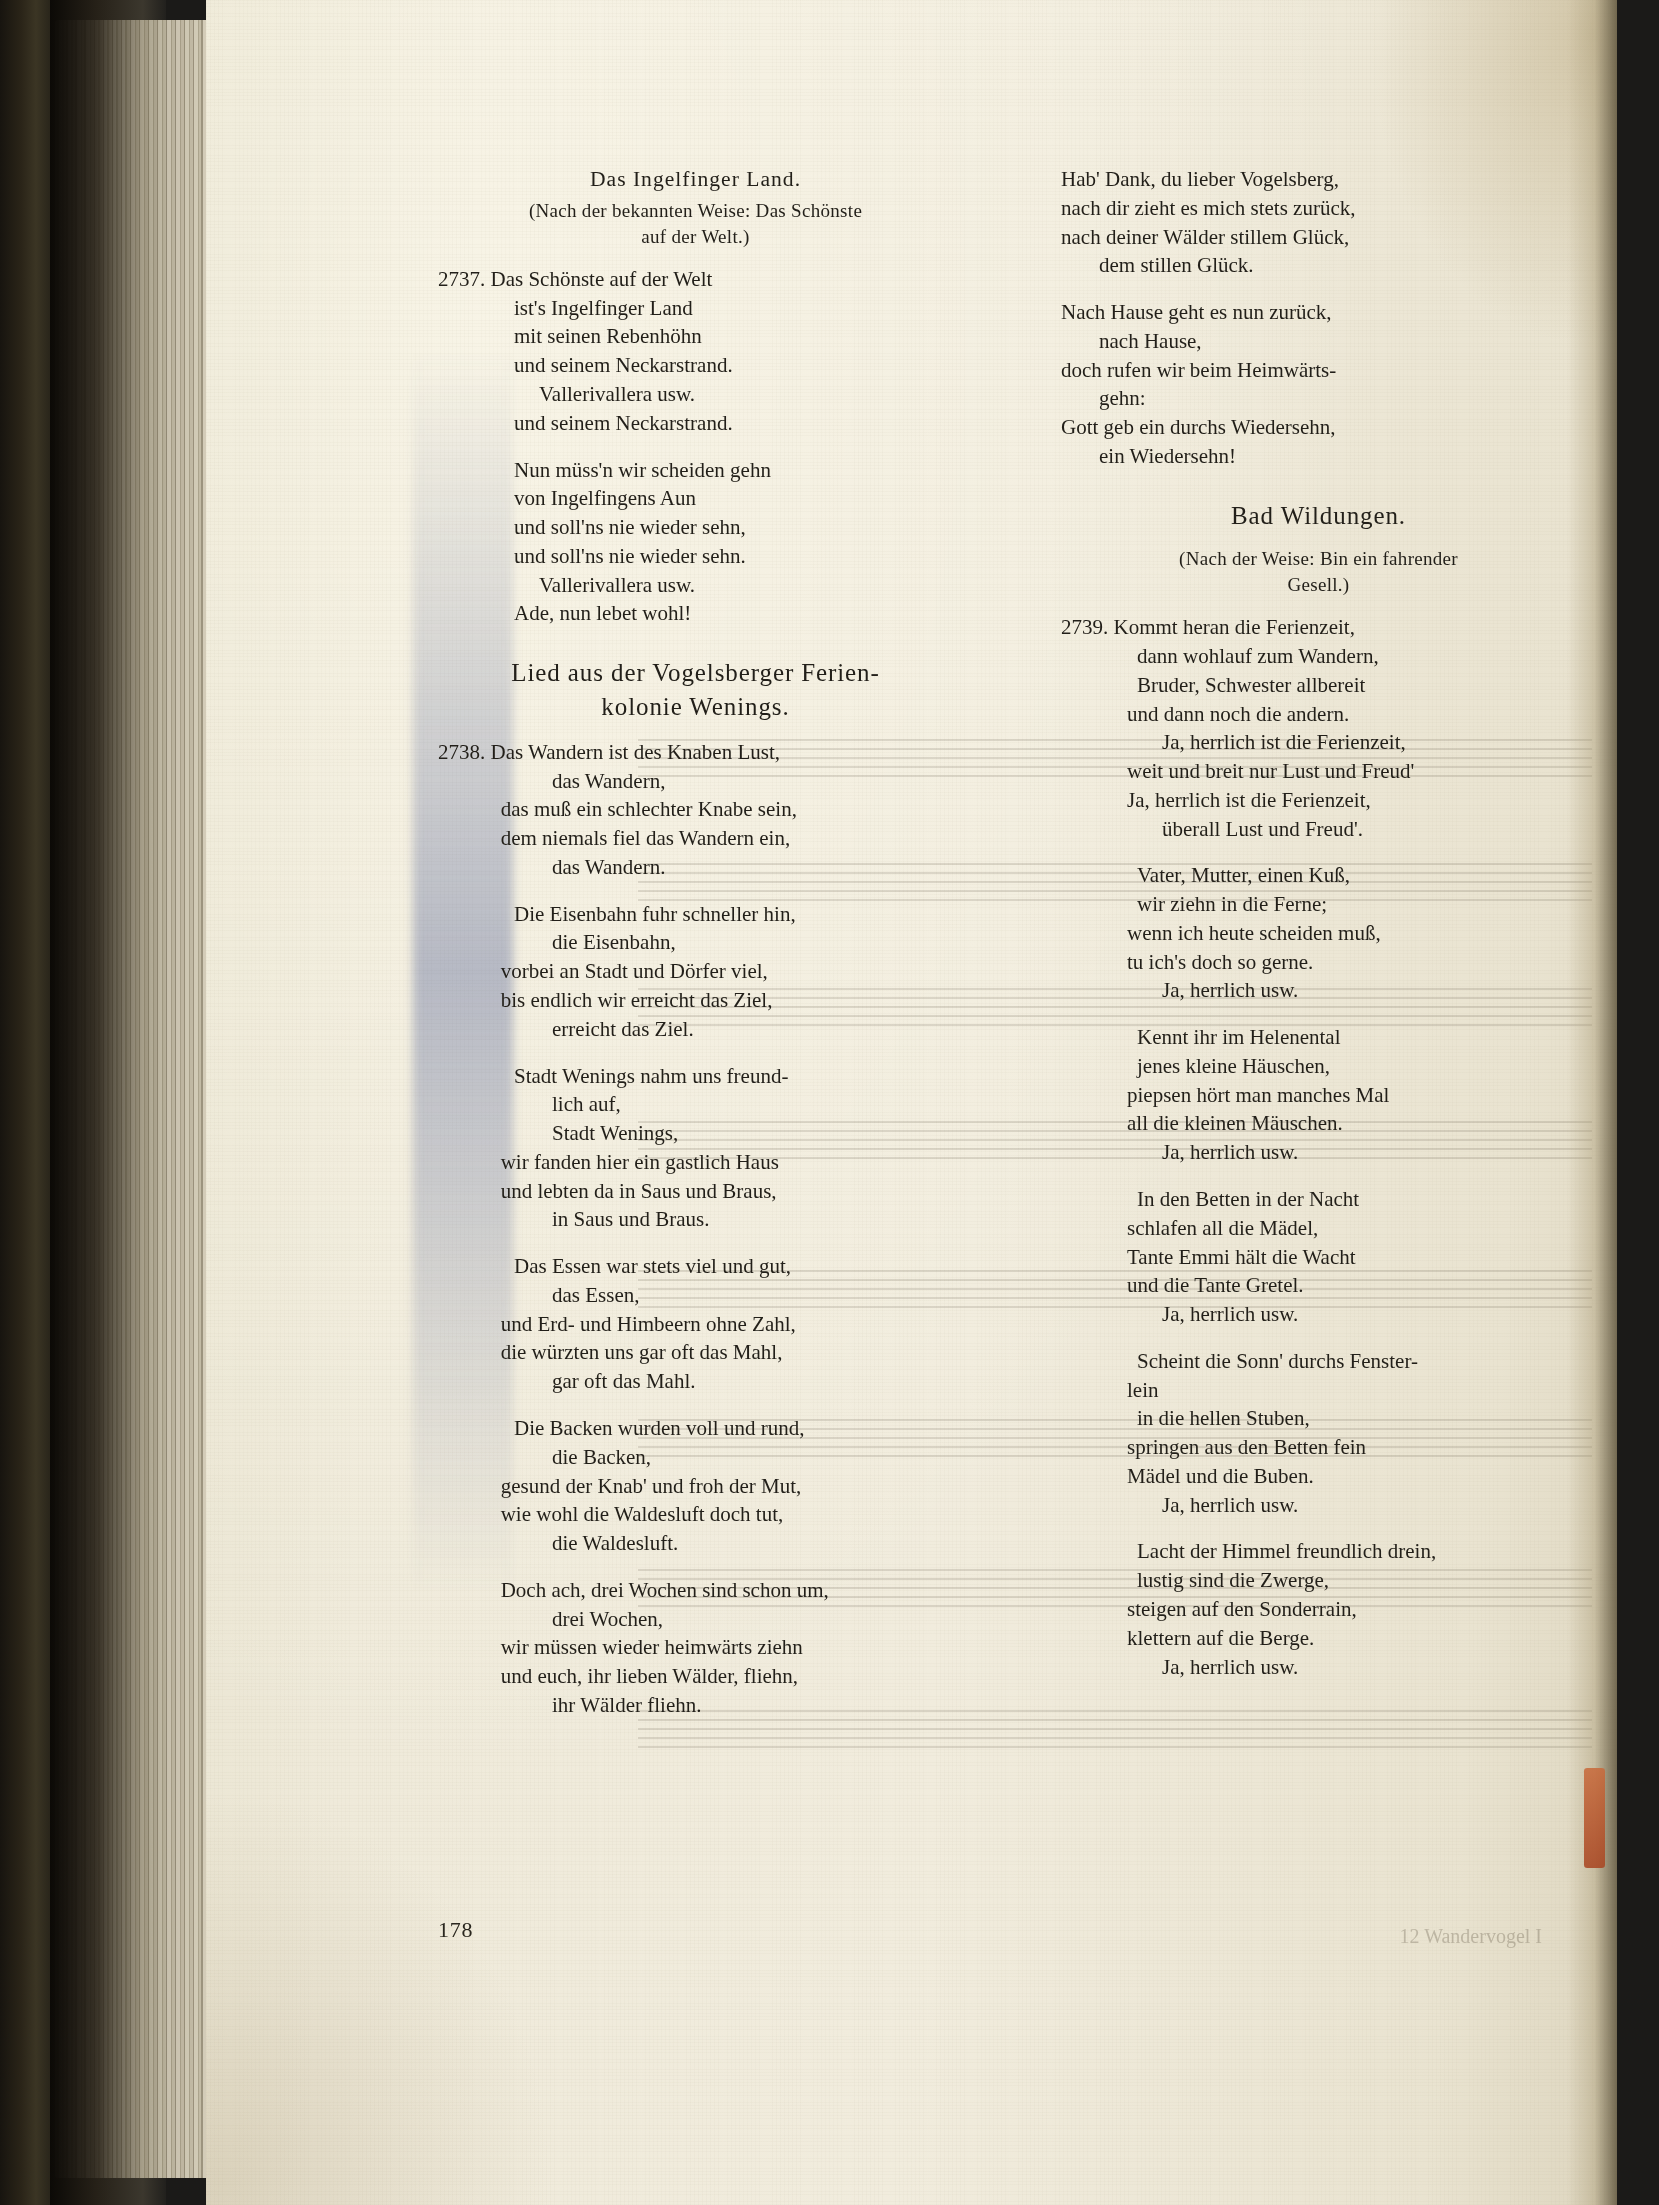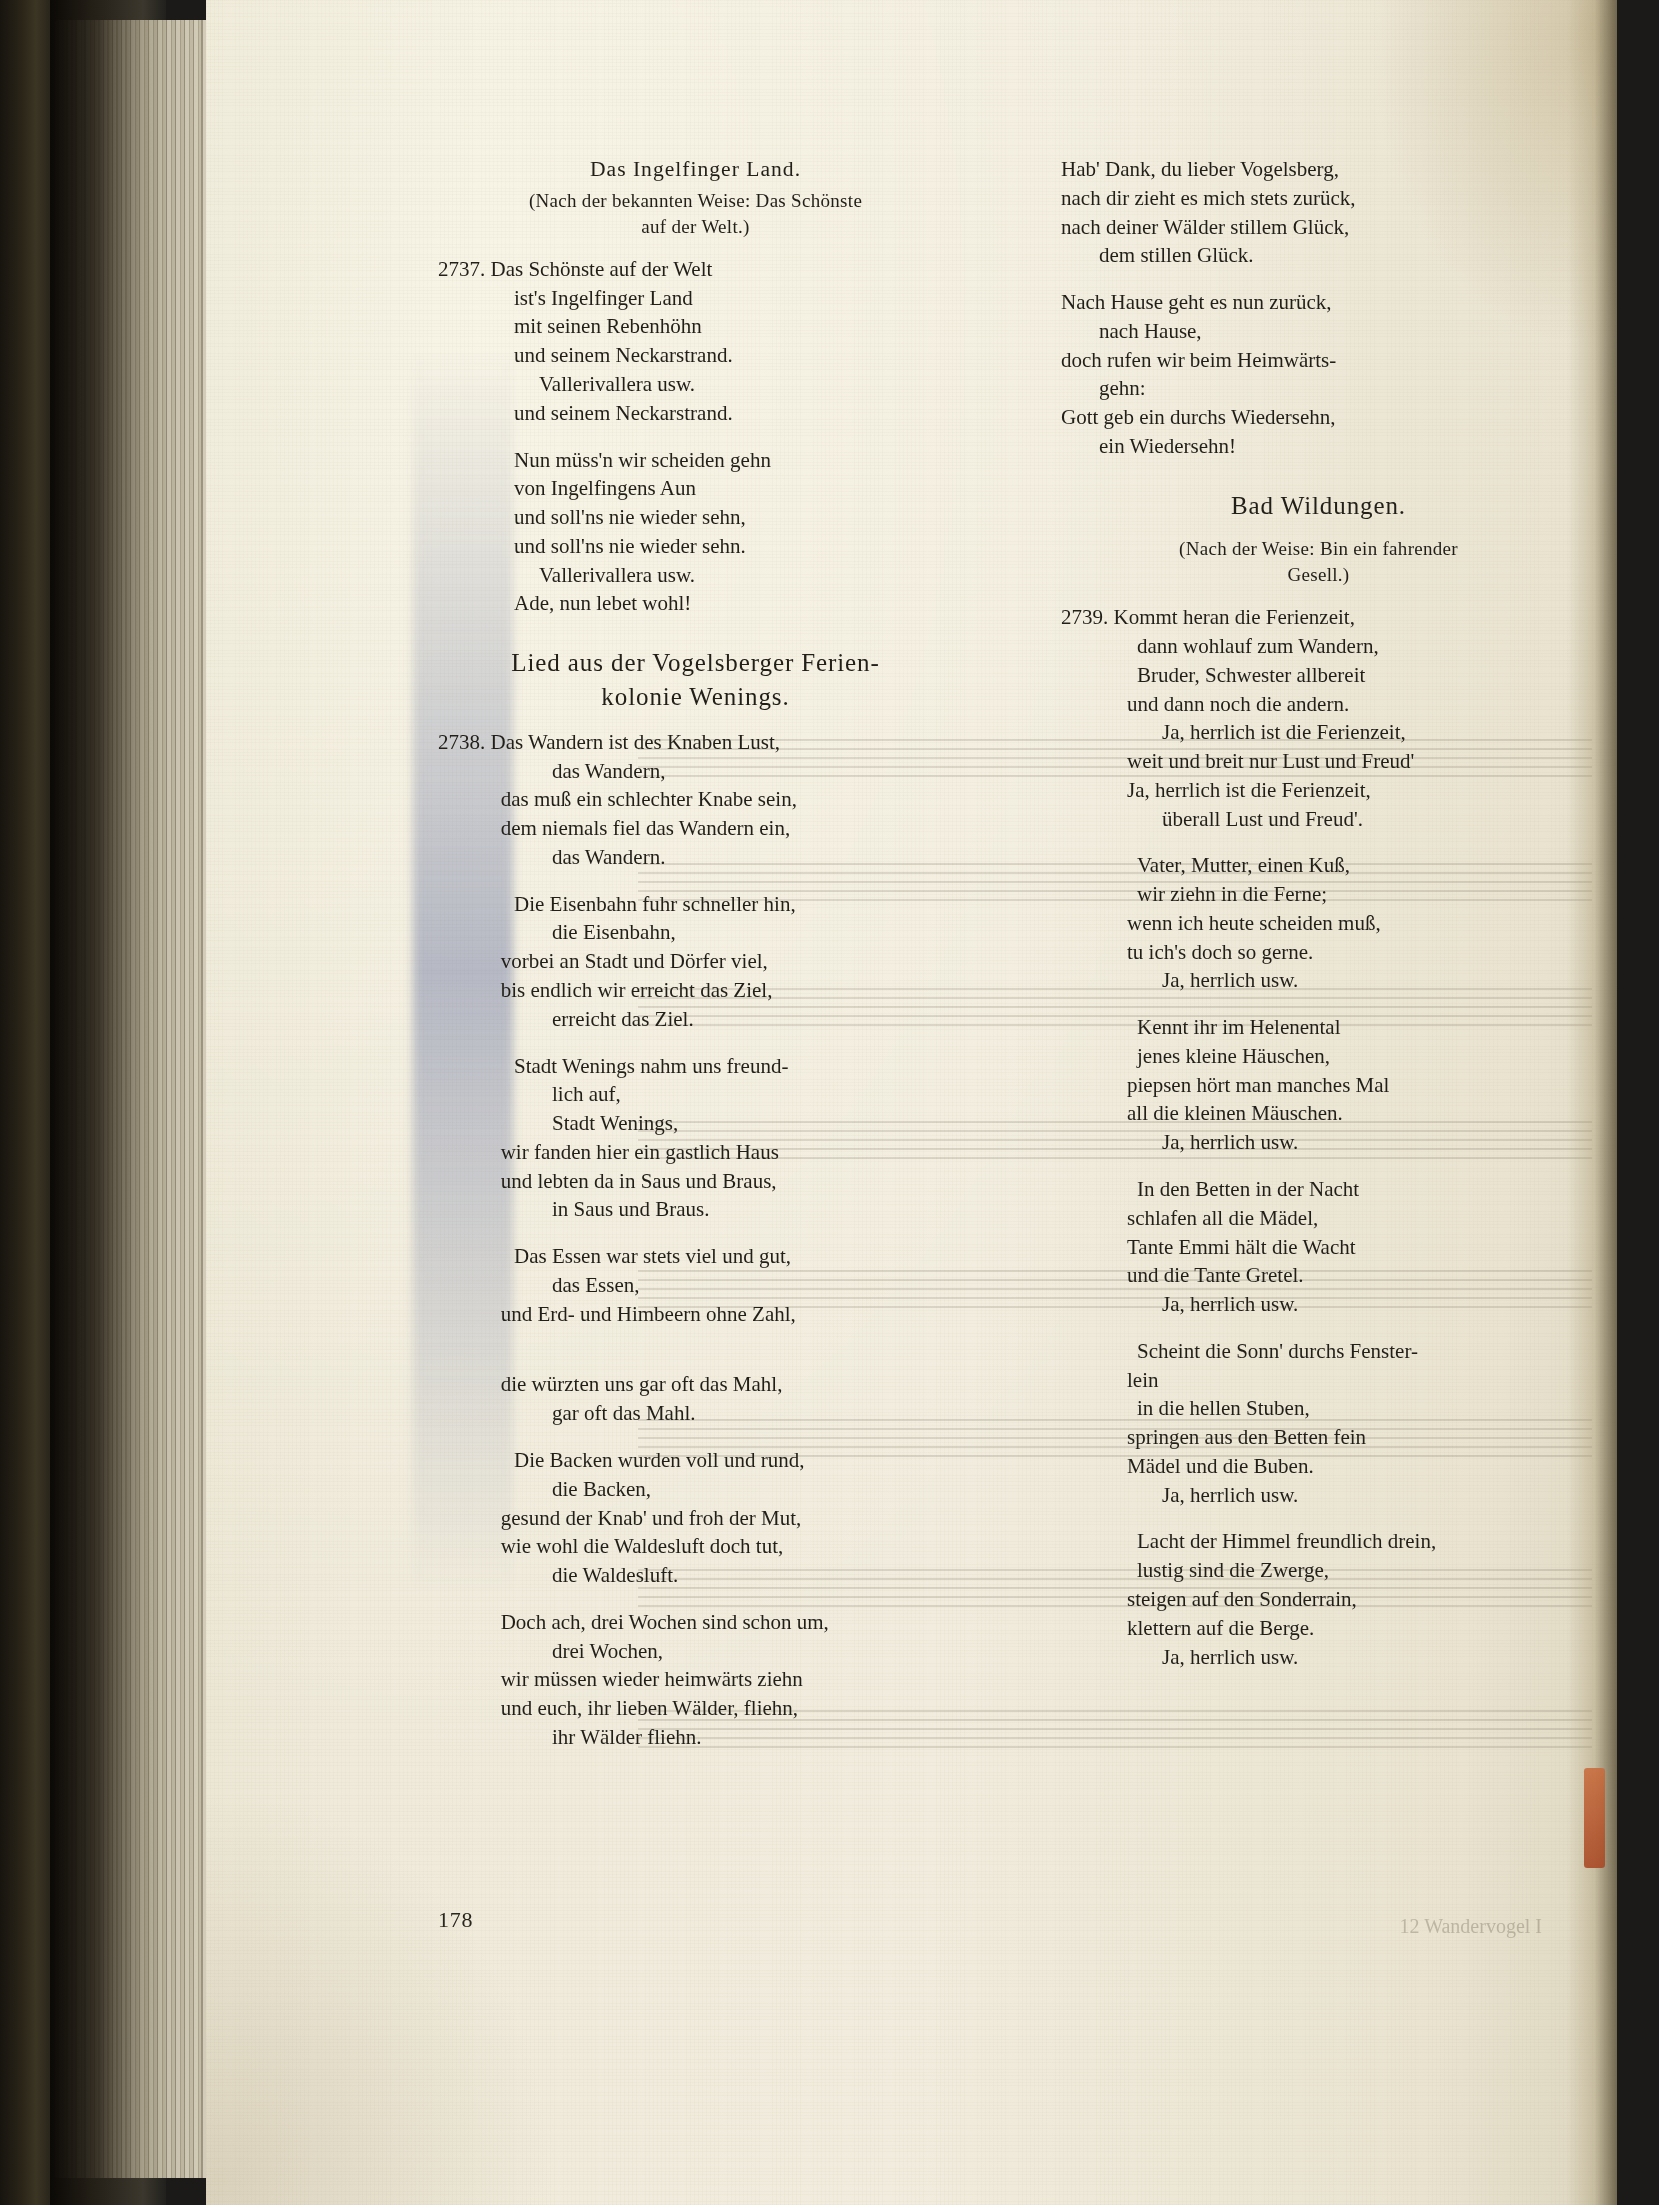--- a/index.html
+++ b/index.html
@@ -99,21 +99,21 @@
   .bleed-blue {
     position:absolute; left: 207px; top: 349px;
     width: 100px; height: 1245px;
     background: linear-gradient(180deg, rgba(40,60,130,0.0), rgba(40,60,130,0.30), rgba(40,60,130,0.0));
     filter: blur(5px);
     pointer-events:none;
   }
   
   .content {
     position: absolute;
-    left: 206px; top: 6px;
+    left: 206px; top: 16px;
     width: 1411px; height: 2167px;
   }
   .col {
     position: absolute;
     top: 149px;
     width: 515px;
     color: #221f19;
     font-size: 21px;
     line-height: 1.37;
   }
@@ -260,21 +260,21 @@
           <div class="line indent1">Stadt Wenings,</div>
           <div class="line" style="margin-left:-13.3px;">wir fanden hier ein gastlich Haus</div>
           <div class="line" style="margin-left:-13.3px;">und lebten da in Saus und Braus,</div>
           <div class="line indent1">in Saus und Braus.</div>
         </div>
 
         <div class="stanza first-stanza">
           <div class="line">Das Essen war stets viel und gut,</div>
           <div class="line indent1">das Essen,</div>
           <div class="line" style="margin-left:-13.3px;">und Erd- und Himbeern ohne Zahl,</div>
-          <div class="line" style="margin-left:-13.3px;margin-top:42px;">die würzten uns gar oft das Mahl,</div>
+          <div class="line" style="margin-left:-13.3px;">die würzten uns gar oft das Mahl,</div>
           <div class="line indent1">gar oft das Mahl.</div>
         </div>
 
         <div class="stanza first-stanza">
           <div class="line">Die Backen wurden voll und rund,</div>
           <div class="line indent1">die Backen,</div>
           <div class="line" style="margin-left:-13.3px;">gesund der Knab' und froh der Mut,</div>
           <div class="line" style="margin-left:-13.3px;">wie wohl die Waldesluft doch tut,</div>
           <div class="line indent1">die Waldesluft.</div>
         </div>

